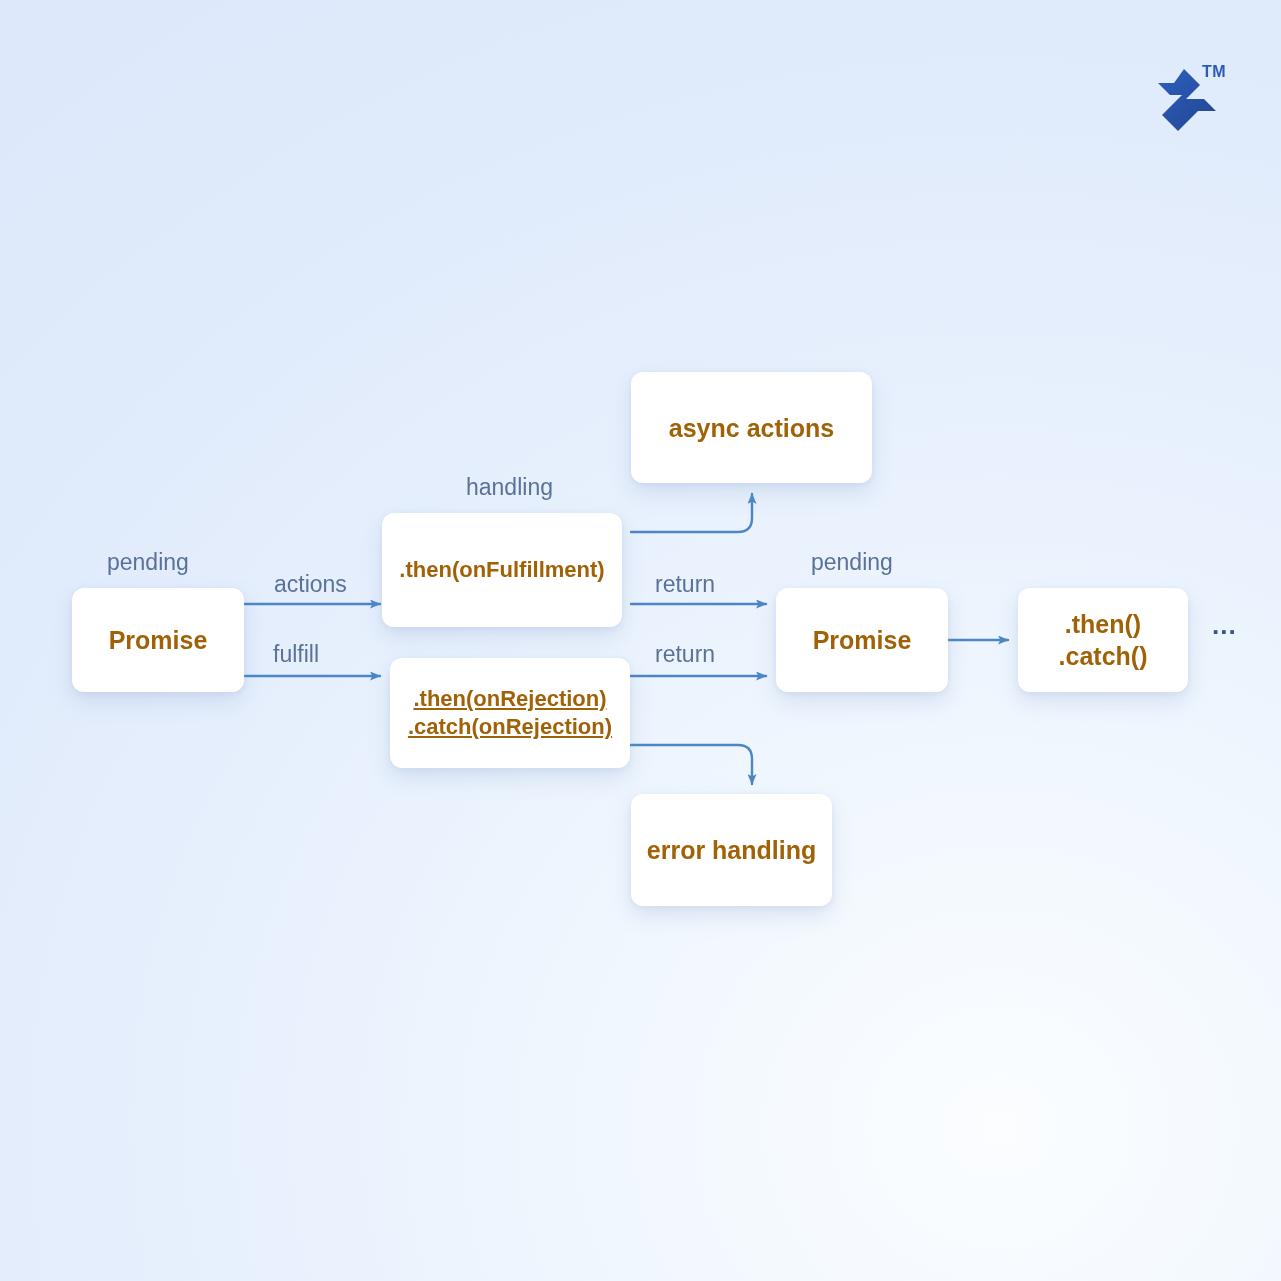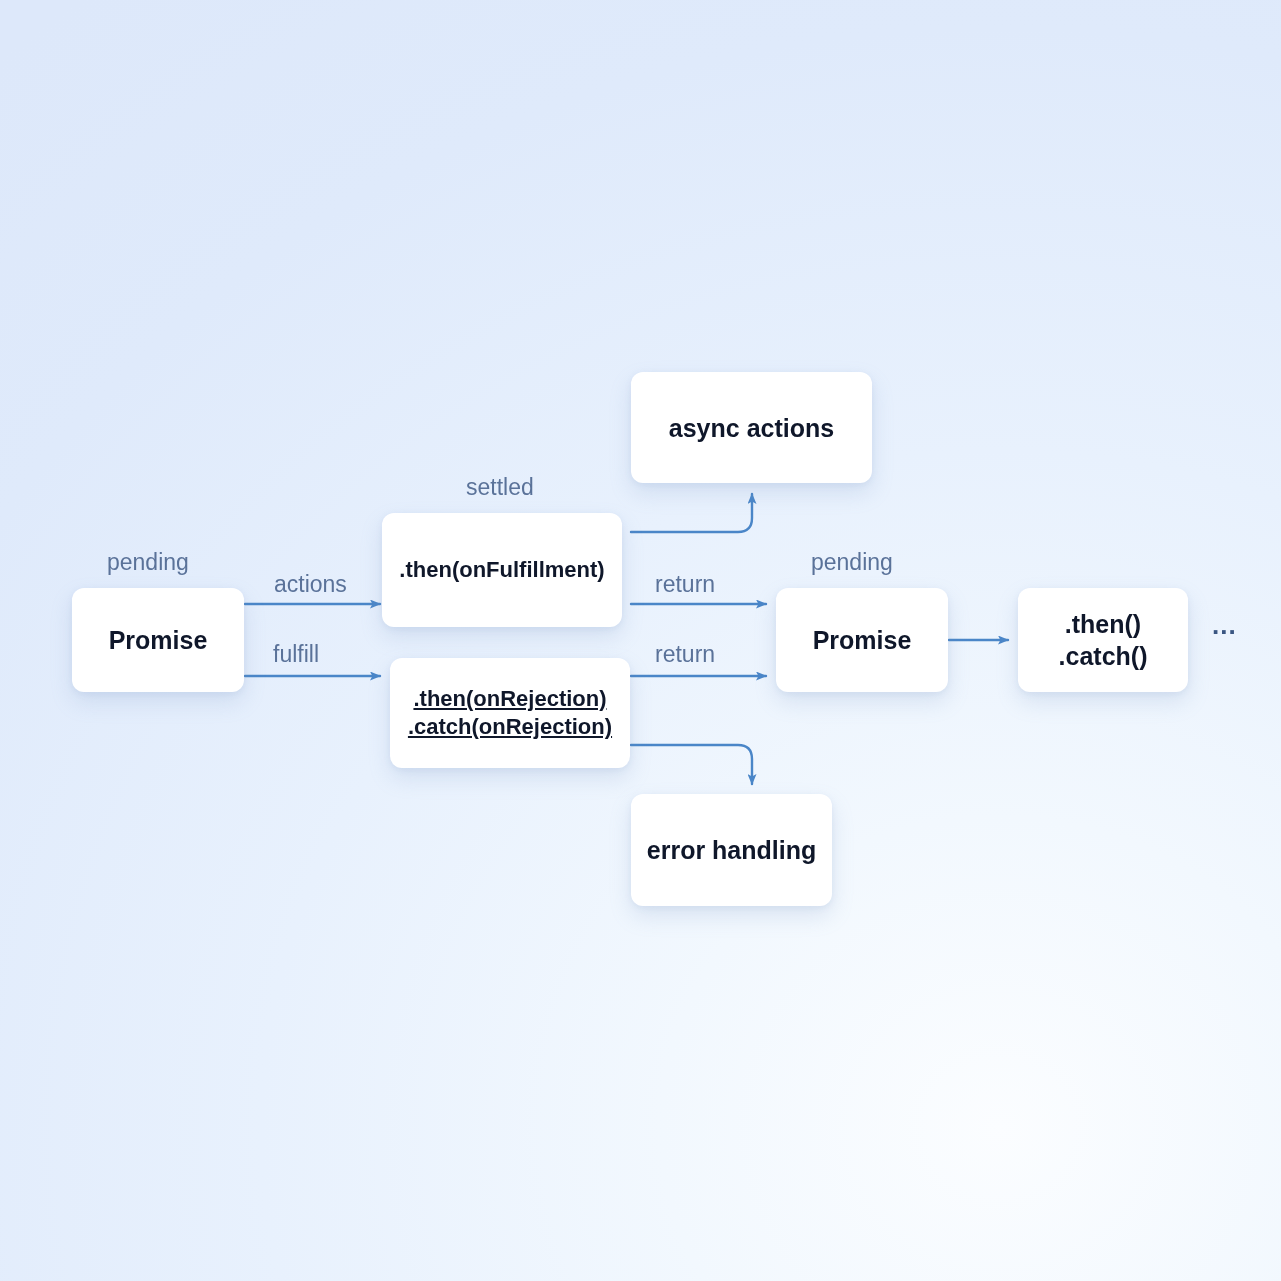--- a/index.html
+++ b/index.html
@@ -52,21 +52,21 @@
   .node {
     position: absolute;
     background: #ffffff;
     border-radius: 12px;
     box-shadow: 0 10px 22px rgba(120, 150, 195, 0.20),
                 0 2px 6px rgba(120, 150, 195, 0.12);
     display: flex;
     align-items: center;
     justify-content: center;
     text-align: center;
-    color: #0f172a;
+    color: #a16207;
     font-weight: 700;
     line-height: 1.28;
     box-sizing: border-box;
     padding: 4px 10px;
   }
 
   #node-promise-1  { left: 72px;  top: 588px; width: 172px; height: 104px; font-size: 25px; }
   #node-then-ful   { left: 382px; top: 513px; width: 240px; height: 114px; font-size: 22px; }
   #node-then-rej   { left: 390px; top: 658px; width: 240px; height: 110px; font-size: 22px; text-decoration: underline; }
   #node-async      { left: 631px; top: 372px; width: 241px; height: 111px; font-size: 25px; }
@@ -102,20 +102,32 @@
     color: #3a5682;
     letter-spacing: 1px;
     line-height: 1;
   }
 </style>
 </head>
 <body>
 
 <div id="canvas">
 
+  <div id="logo-wrap">
+    <svg width="100" height="100" viewBox="0 0 100 100">
+      <defs>
+        <linearGradient id="lgGrad" x1="0" y1="0" x2="1" y2="1">
+          <stop offset="0%" stop-color="#2d5fc0"></stop>
+          <stop offset="100%" stop-color="#22458f"></stop>
+        </linearGradient>
+      </defs>
+      <path d="M44 14 L60 30 L46 44 L64 44 L76 56 L58 56 L38 76 L22 60 L42 40 L30 40 L18 28 L34 28 Z" fill="url(#lgGrad)"></path>
+    </svg>
+    <span id="logo-tm">TM</span>
+  </div>
 
   <svg id="wires">
     <defs>
       <marker id="ah" markerWidth="11" markerHeight="9" refX="10" refY="4.5" orient="auto" markerUnits="userSpaceOnUse">
         <path d="M0,0 L11,4.5 L0,9 L2.4,4.5 Z" fill="#4a86c8"></path>
       </marker>
       <marker id="ahv" markerWidth="11" markerHeight="9" refX="10" refY="4.5" orient="auto" markerUnits="userSpaceOnUse">
         <path d="M0,0 L11,4.5 L0,9 L2.4,4.5 Z" fill="#4a86c8"></path>
       </marker>
     </defs>
@@ -164,20 +176,20 @@
   </div>
 
   <div class="node" id="node-thencatch">
     <span class="multiline">.then()
 .catch()</span>
   </div>
 
   <div class="label" id="lbl-pending-1">pending</div>
   <div class="label" id="lbl-fulfill">actions</div>
   <div class="label" id="lbl-reject">fulfill</div>
-  <div class="label" id="lbl-settled">settled</div>
+  <div class="label" id="lbl-settled">handling</div>
   <div class="label" id="lbl-return-1">return</div>
   <div class="label" id="lbl-return-2">return</div>
   <div class="label" id="lbl-pending-2">pending</div>
 
   <div id="ellipsis">...</div>
 
 </div>
 
 </body></html>

